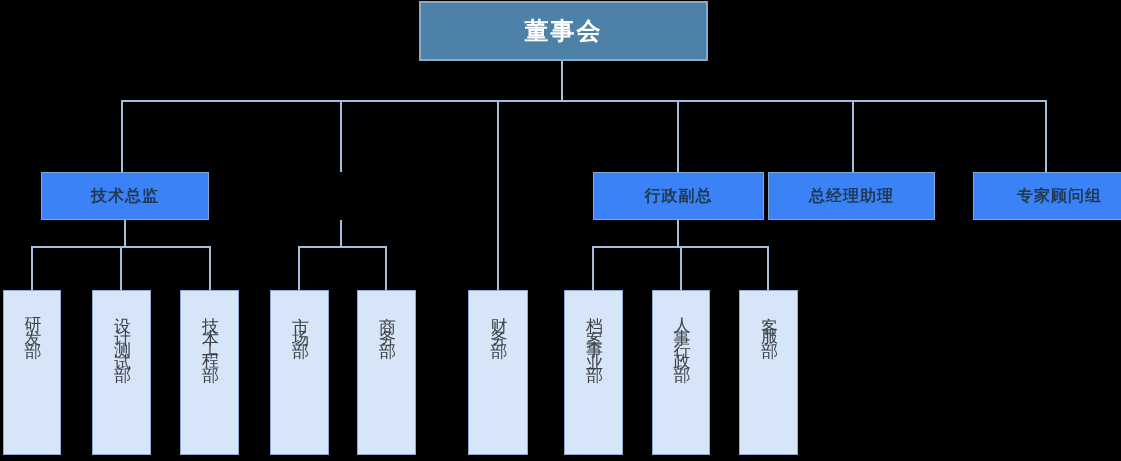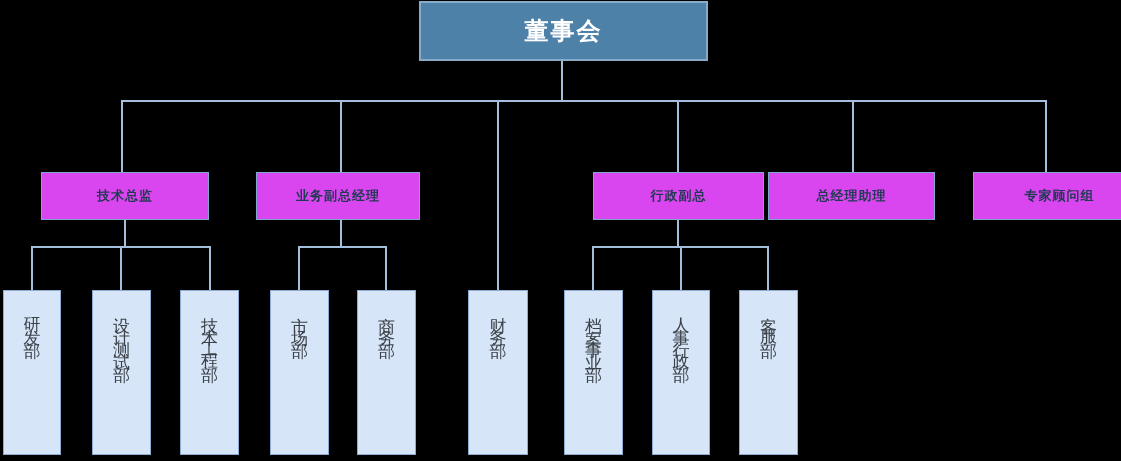--- a/index.html
+++ b/index.html
@@ -1,39 +1,39 @@
 <!DOCTYPE html>
 <html><head>
 <meta charset="utf-8">
 <style>
   html,body{margin:0;padding:0;background:#000;}
   .stage{
     position:relative;
     width:1121px;height:461px;
     background:#000000;
-    font-family:Liberation Serif, serif;
+    font-family:Liberation Mono, monospace;
     overflow:hidden;
   }
   
   .hline,.vline{position:absolute;background:#A3BFDC;}
   .hline{height:2px;}
   .vline{width:2px;}
   
   .node-root{
     position:absolute;left:419px;top:1px;width:289px;height:60px;
     background:#4E81A8;border:2px solid #86ABCB;box-sizing:border-box;
     display:flex;align-items:center;justify-content:center;
     color:#FFFFFF;font-size:24px;font-weight:bold;letter-spacing:2px;
   }
   
   .node-mgr{
     position:absolute;top:172px;height:48px;
-    background:#d946ef;border:1px solid #7FA8D0;box-sizing:border-box;
+    background:#3b82f6;border:1px solid #7FA8D0;box-sizing:border-box;
     display:flex;align-items:center;justify-content:center;
-    color:#1F3A52;font-size:13px;font-weight:bold;letter-spacing:1px;
+    color:#1F3A52;font-size:16px;font-weight:bold;letter-spacing:1px;
   }
   
   .node-dept{
     position:absolute;top:290px;height:165px;
     background:#D6E5F7;border:1px solid #8FABD4;box-sizing:border-box;
     display:flex;justify-content:center;align-items:flex-start;
     padding-top:13px;
     color:#3C4248;font-size:17px;
   }
   .node-dept .vtext{
@@ -74,23 +74,20 @@
   <div class="vline" style="left:680px;top:246px;height:44px;"></div>
   <div class="vline" style="left:767px;top:246px;height:44px;"></div>
 
   <div class="node-root">
     <span>董事会</span>
   </div>
 
   <div class="node-mgr" style="left:41px;width:168px;">
     <span>技术总监</span>
   </div>
-  <div class="node-mgr" style="left:256px;width:164px;">
-    <span>业务副总经理</span>
-  </div>
   <div class="node-mgr" style="left:768px;width:167px;">
     <span>总经理助理</span>
   </div>
   <div class="node-mgr" style="left:593px;width:171px;">
     <span>行政副总</span>
   </div>
   <div class="node-mgr" style="left:946px;width:173px;margin-left:27px;">
     <span>专家顾问组</span>
   </div>
 

